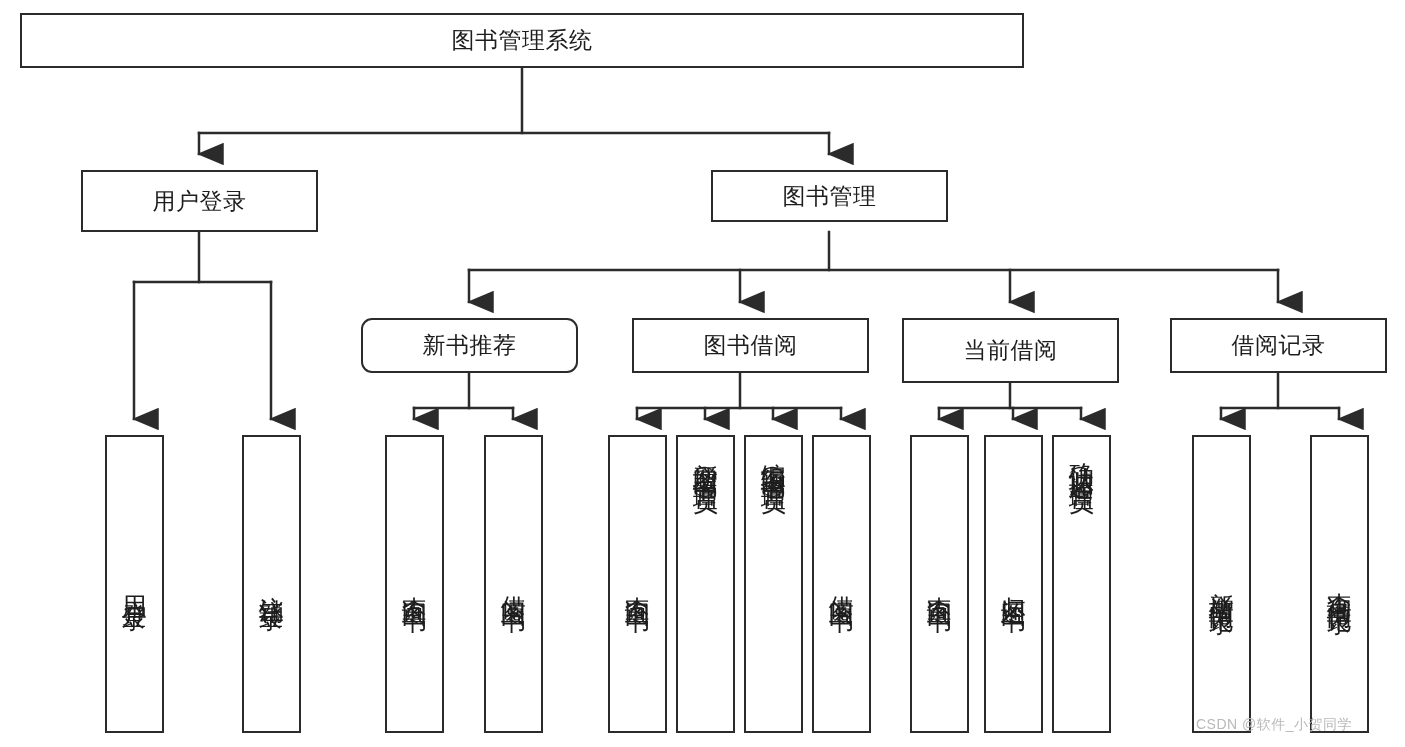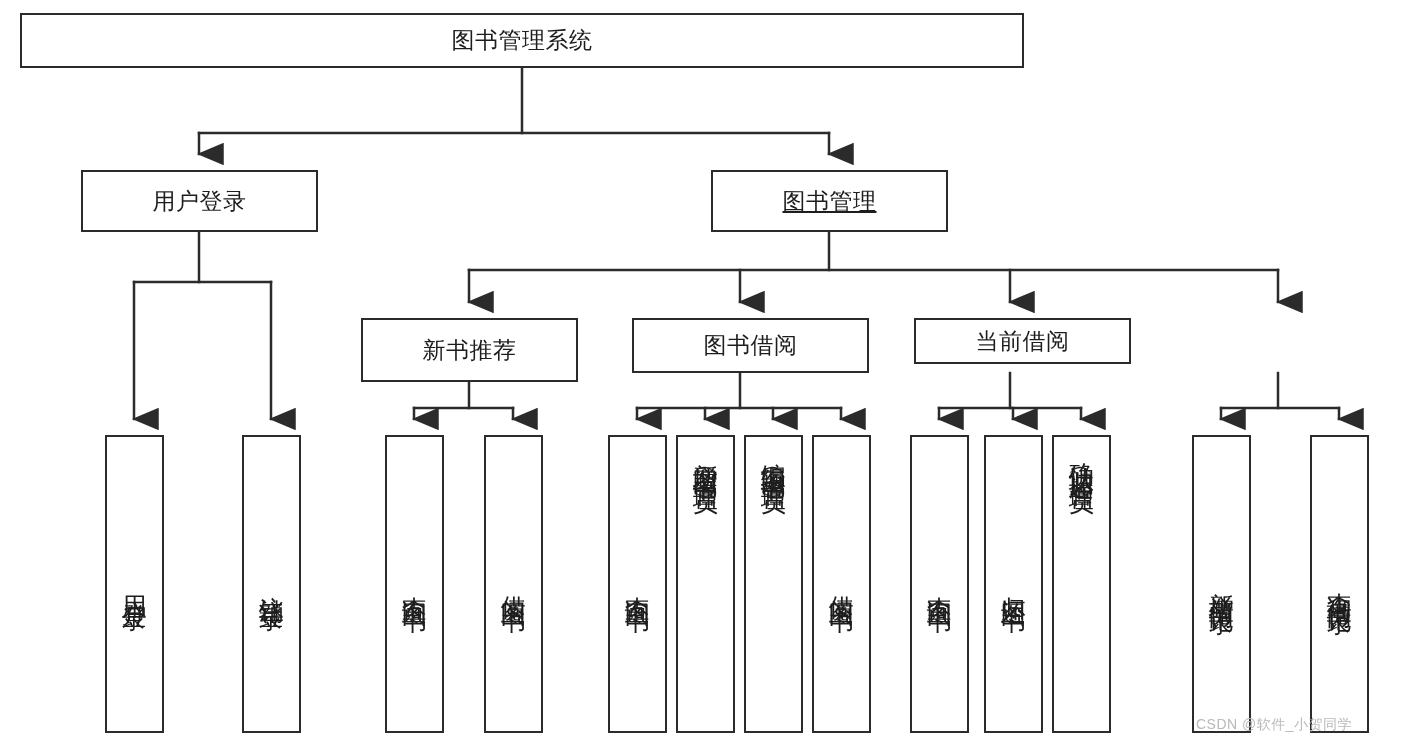--- a/index.html
+++ b/index.html
@@ -122,36 +122,39 @@
   </svg>
 
   <div class="node horiz" style="left:20px; top:13px; width:1004px; height:55px;">
     <span>图书管理系统</span>
   </div>
 
   <div class="node horiz" style="left:81px; top:170px; width:237px; height:62px;">
     <span>用户登录</span>
   </div>
 
-  <div class="node horiz" style="left:711px; top:170px; width:237px; height:62px;text-decoration:underline;">
+  <div class="node horiz" style="left:711px; top:170px; width:237px; height:52px;">
     <span>图书管理</span>
   </div>
 
-  <div class="node horiz" style="left:361px; top:318px; width:217px; height:64px;">
+  <div class="node horiz" style="left:361px; top:318px; width:217px; height:55px;border-radius:11px;">
     <span>新书推荐</span>
   </div>
 
   <div class="node horiz" style="left:632px; top:318px; width:237px; height:55px;">
     <span>图书借阅</span>
   </div>
 
-  <div class="node horiz" style="left:902px; top:318px; width:217px; height:46px;margin-left:12px;">
+  <div class="node horiz" style="left:902px; top:318px; width:217px; height:65px;">
     <span>当前借阅</span>
   </div>
 
+  <div class="node horiz" style="left:1170px; top:318px; width:217px; height:55px;">
+    <span>借阅记录</span>
+  </div>
 
   <div class="node vert mid" style="left:105px; top:435px; width:59px; height:298px;">
     <span class="vlabel">用户登录</span>
   </div>
 
   <div class="node vert mid" style="left:242px; top:435px; width:59px; height:298px;">
     <span class="vlabel">注销登录</span>
   </div>
 
   <div class="node vert mid" style="left:385px; top:435px; width:59px; height:298px;">

